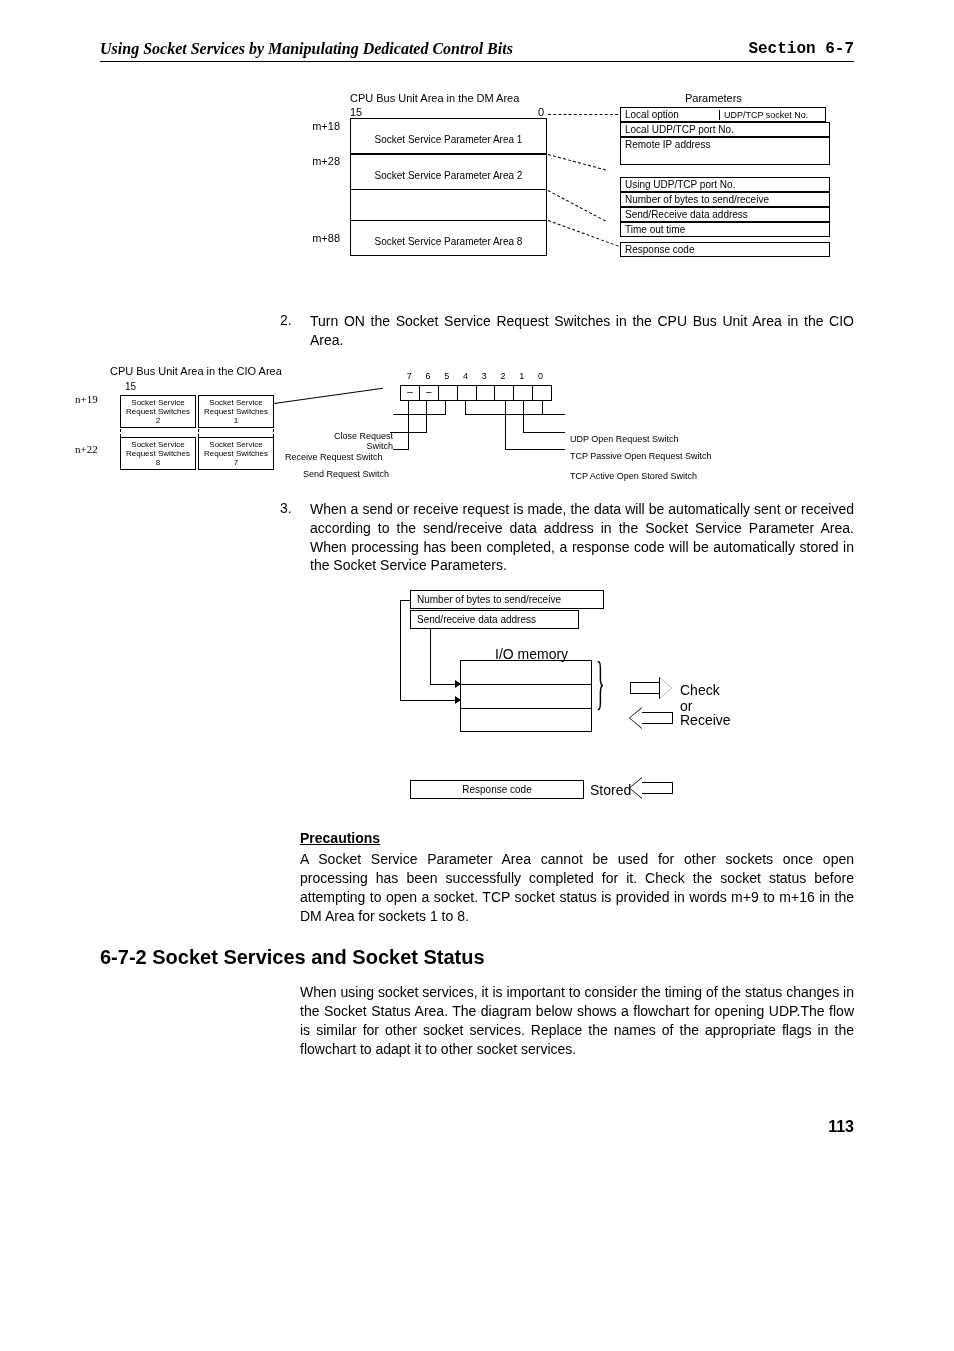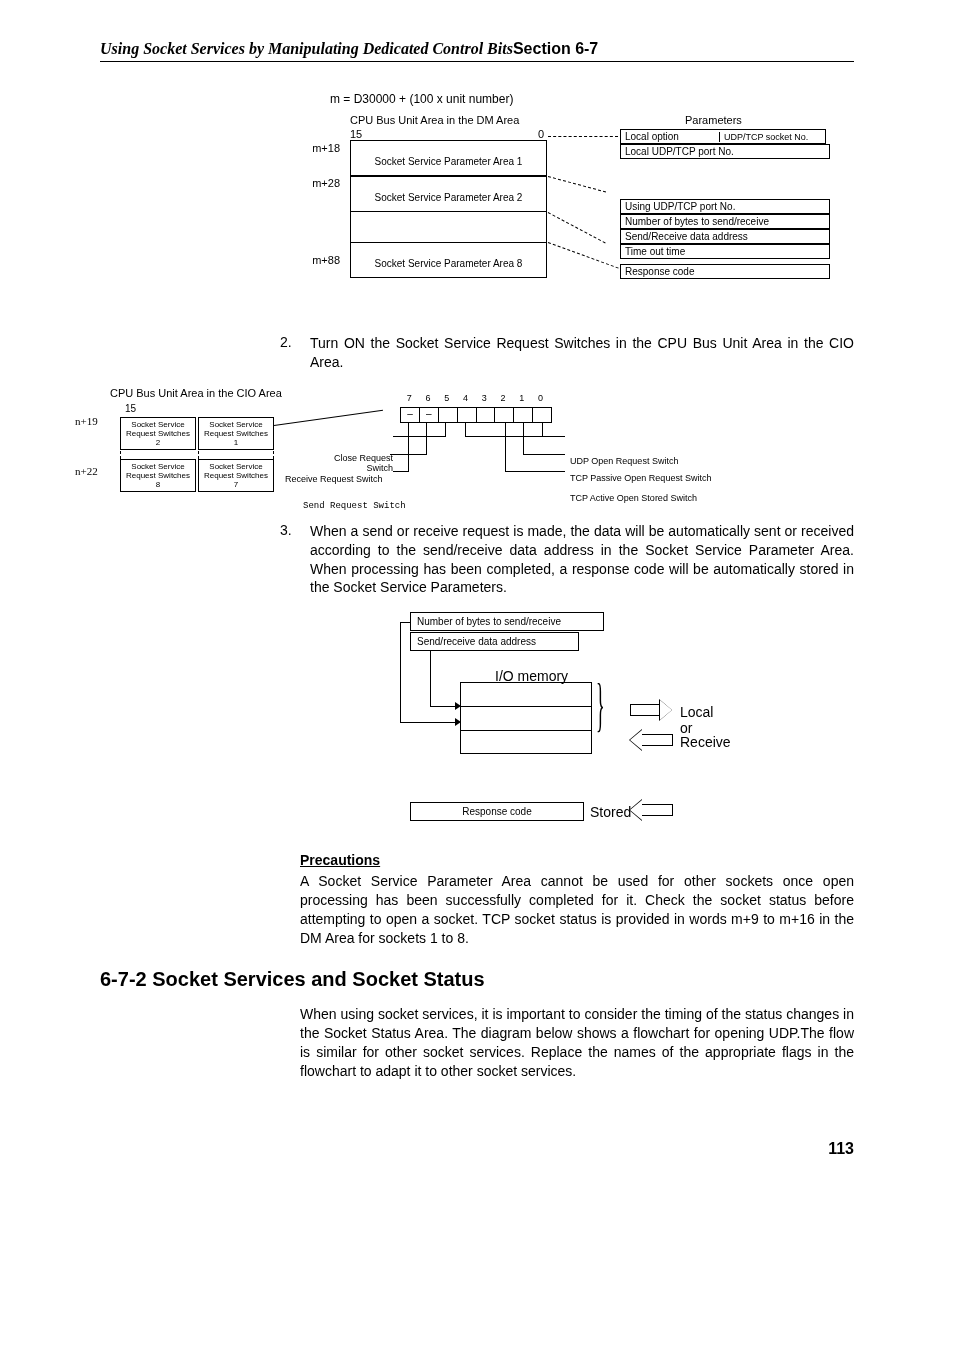--- a/index.html
+++ b/index.html
@@ -5,33 +5,35 @@
   body {
     font-family: Arial, Helvetica, sans-serif;
     font-size: 14px;
     margin: 0;
     padding: 40px 100px 40px 100px;
     color: #000;
     background: #fff;
   }
   .header-bar {
     display: flex;
+    justify-content: space-between;
     border-bottom: 1.5px solid #000;
     padding-bottom: 3px;
     margin-bottom: 30px;
   }
   .header-left {
     font-style: italic;
     font-weight: bold;
     font-family: "Times New Roman", serif;
     font-size: 16px;
   }
   .header-right {
     font-weight: bold;
     font-size: 16px;
+    font-family: Liberation Mono, monospace;
   }
   .diagram-area {
     margin-left: 200px;
     margin-bottom: 20px;
   }
   .formula {
     font-size: 12px;
     margin-bottom: 8px;
     margin-left: 30px;
   }
@@ -212,40 +214,40 @@
 </style>
 </head>
 <body>
 
 <div class="header-bar">
   <span class="header-left">Using Socket Services by Manipulating Dedicated Control Bits</span>
   <span class="header-right">Section 6-7</span>
 </div>
 
 <div class="diagram-area">
-  <div class="formula">m = D30000 + (100 x unit number)</div>
   <div class="dia1">
     <div class="dia1-title-left">CPU Bus Unit Area in the DM Area</div>
     <div class="dia1-title-right">Parameters</div>
     <div style="position:absolute;left:50px;top:14px;">15</div>
     <div style="position:absolute;left:238px;top:14px;">0</div>
 
     <div class="dia1-keyleft" style="top:28px;">m+18</div>
     <div class="dia1-keyleft" style="top:63px;">m+28</div>
     <div class="dia1-keyleft" style="top:140px;">m+88</div>
 
     <div class="dia1-boxL" style="top:26px;height:24px;line-height:32px;">Socket Service Parameter Area 1</div>
     <div class="dia1-boxL" style="top:62px;height:24px;line-height:32px;">Socket Service Parameter Area 2</div>
     <div style="position:absolute;left:50px;top:98px;width:195px;height:30px;border-left:1px solid #000;border-right:1px solid #000;"></div>
     <div class="dia1-boxL" style="top:128px;height:24px;line-height:32px;">Socket Service Parameter Area 8</div>
 
     <div class="dia1-boxR" style="top:15px;padding:1px 0 1px 4px;">
       <span class="half">Local option</span><span class="halfR">UDP/TCP socket No.</span>
     </div>
     <div class="dia1-boxR" style="top:30px;">Local UDP/TCP port No.</div>
+    <div class="dia1-boxR" style="top:45px;height:24px;">Remote IP address</div>
     <div class="dia1-boxR" style="top:85px;">Using UDP/TCP port No.</div>
     <div class="dia1-boxR" style="top:100px;">Number of bytes to send/receive</div>
     <div class="dia1-boxR" style="top:115px;">Send/Receive data address</div>
     <div class="dia1-boxR" style="top:130px;">Time out time</div>
     <div class="dia1-boxR" style="top:150px;">Response code</div>
 
     <div style="position:absolute;left:248px;top:22px;width:70px;border-top:1px dashed #000;"></div>
     <div style="position:absolute;left:248px;top:62px;width:60px;border-top:1px dashed #000;transform:rotate(15deg);transform-origin:left;"></div>
     <div style="position:absolute;left:248px;top:98px;width:65px;border-top:1px dashed #000;transform:rotate(28deg);transform-origin:left;"></div>
     <div style="position:absolute;left:248px;top:128px;width:75px;border-top:1px dashed #000;transform:rotate(20deg);transform-origin:left;"></div>
@@ -289,21 +291,21 @@
     <div class="bit-cell"></div>
     <div class="bit-cell"></div>
     <div class="bit-cell"></div>
     <div class="bit-cell"></div>
   </div>
 
   <div style="position:absolute;left:194px;top:38px;width:110px;border-top:1px solid #000;transform:rotate(-8deg);transform-origin:left;"></div>
 
   <div class="dia2-label" style="left:248px;top:42px;width:65px;text-align:right;">Close Request Switch</div>
   <div class="dia2-label" style="left:205px;top:63px;">Receive Request Switch</div>
-  <div class="dia2-label" style="left:223px;top:90px;font-family:Liberation Mono, monospace;">Send Request Switch</div>
+  <div class="dia2-label" style="left:223px;top:80px;">Send Request Switch</div>
 
   <div class="dia2-label" style="left:490px;top:45px;">UDP Open Request Switch</div>
   <div class="dia2-label" style="left:490px;top:62px;">TCP Passive Open Request Switch</div>
   <div class="dia2-label" style="left:490px;top:82px;">TCP Active Open Stored Switch</div>
 
   <div style="position:absolute;left:328px;top:35px;height:50px;border-left:1px solid #000;"></div>
   <div style="position:absolute;left:346px;top:35px;height:33px;border-left:1px solid #000;"></div>
   <div style="position:absolute;left:365px;top:35px;height:15px;border-left:1px solid #000;"></div>
   <div style="position:absolute;left:385px;top:35px;height:15px;border-left:1px solid #000;"></div>
   <div style="position:absolute;left:425px;top:35px;height:50px;border-left:1px solid #000;"></div>
@@ -342,21 +344,21 @@
     <div class="mem-sub"></div>
     <div class="mem-sub"></div>
     <div></div>
   </div>
 
   <div class="bracket" style="left:286px;top:58px;">}</div>
 
   <div style="position:absolute;left:330px;top:92px;width:30px;height:10px;border:1px solid #000;border-right:none;"></div>
   <div style="position:absolute;left:360px;top:88px;border-top:10px solid transparent;border-bottom:10px solid transparent;border-left:12px solid #fff;z-index:2;"></div>
   <div style="position:absolute;left:359px;top:87px;border-top:11px solid transparent;border-bottom:11px solid transparent;border-left:13px solid #000;z-index:1;"></div>
-  <div class="d3-label" style="left:380px;top:92px;">Local</div>
+  <div class="d3-label" style="left:380px;top:92px;">Check</div>
   <div class="d3-label" style="left:380px;top:108px;">or</div>
 
   <div style="position:absolute;left:342px;top:122px;width:30px;height:10px;border:1px solid #000;border-left:none;"></div>
   <div style="position:absolute;left:330px;top:118px;border-top:10px solid transparent;border-bottom:10px solid transparent;border-right:12px solid #fff;z-index:2;"></div>
   <div style="position:absolute;left:329px;top:117px;border-top:11px solid transparent;border-bottom:11px solid transparent;border-right:13px solid #000;z-index:1;"></div>
   <div class="d3-label" style="left:380px;top:122px;">Receive</div>
 
   <div class="box3" style="left:110px;top:190px;width:160px;text-align:center;">Response code</div>
   <div class="d3-label" style="left:290px;top:192px;">Stored</div>
 

